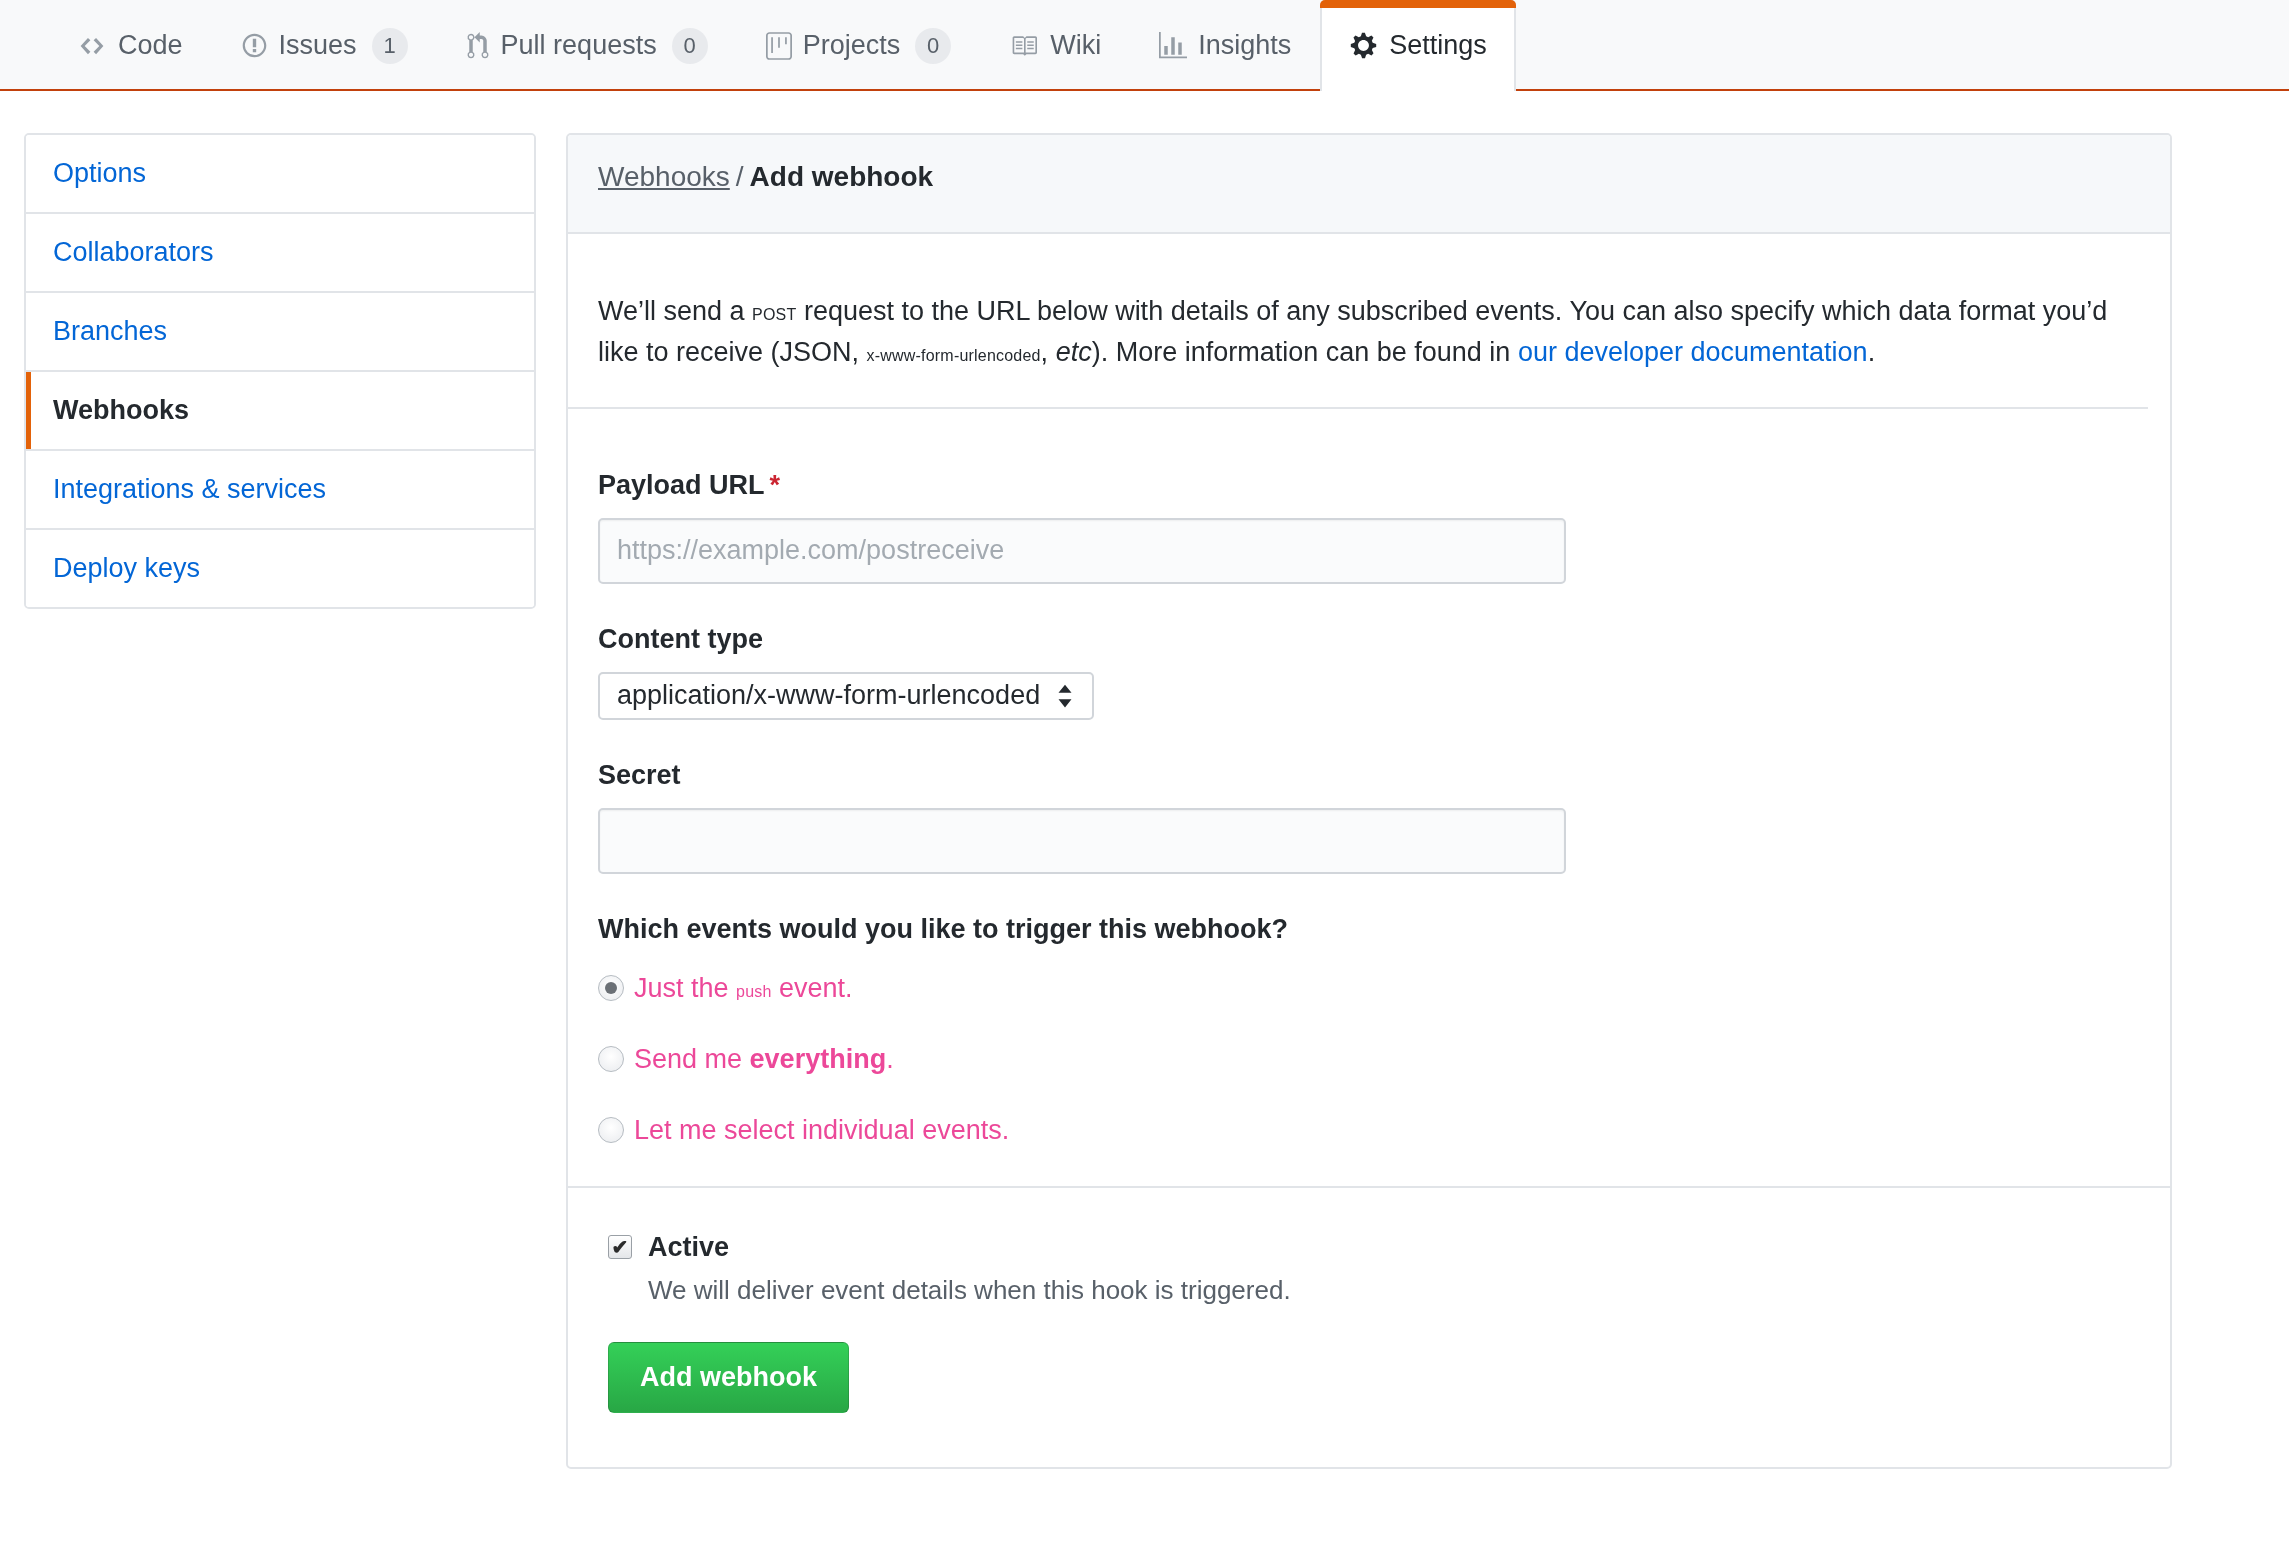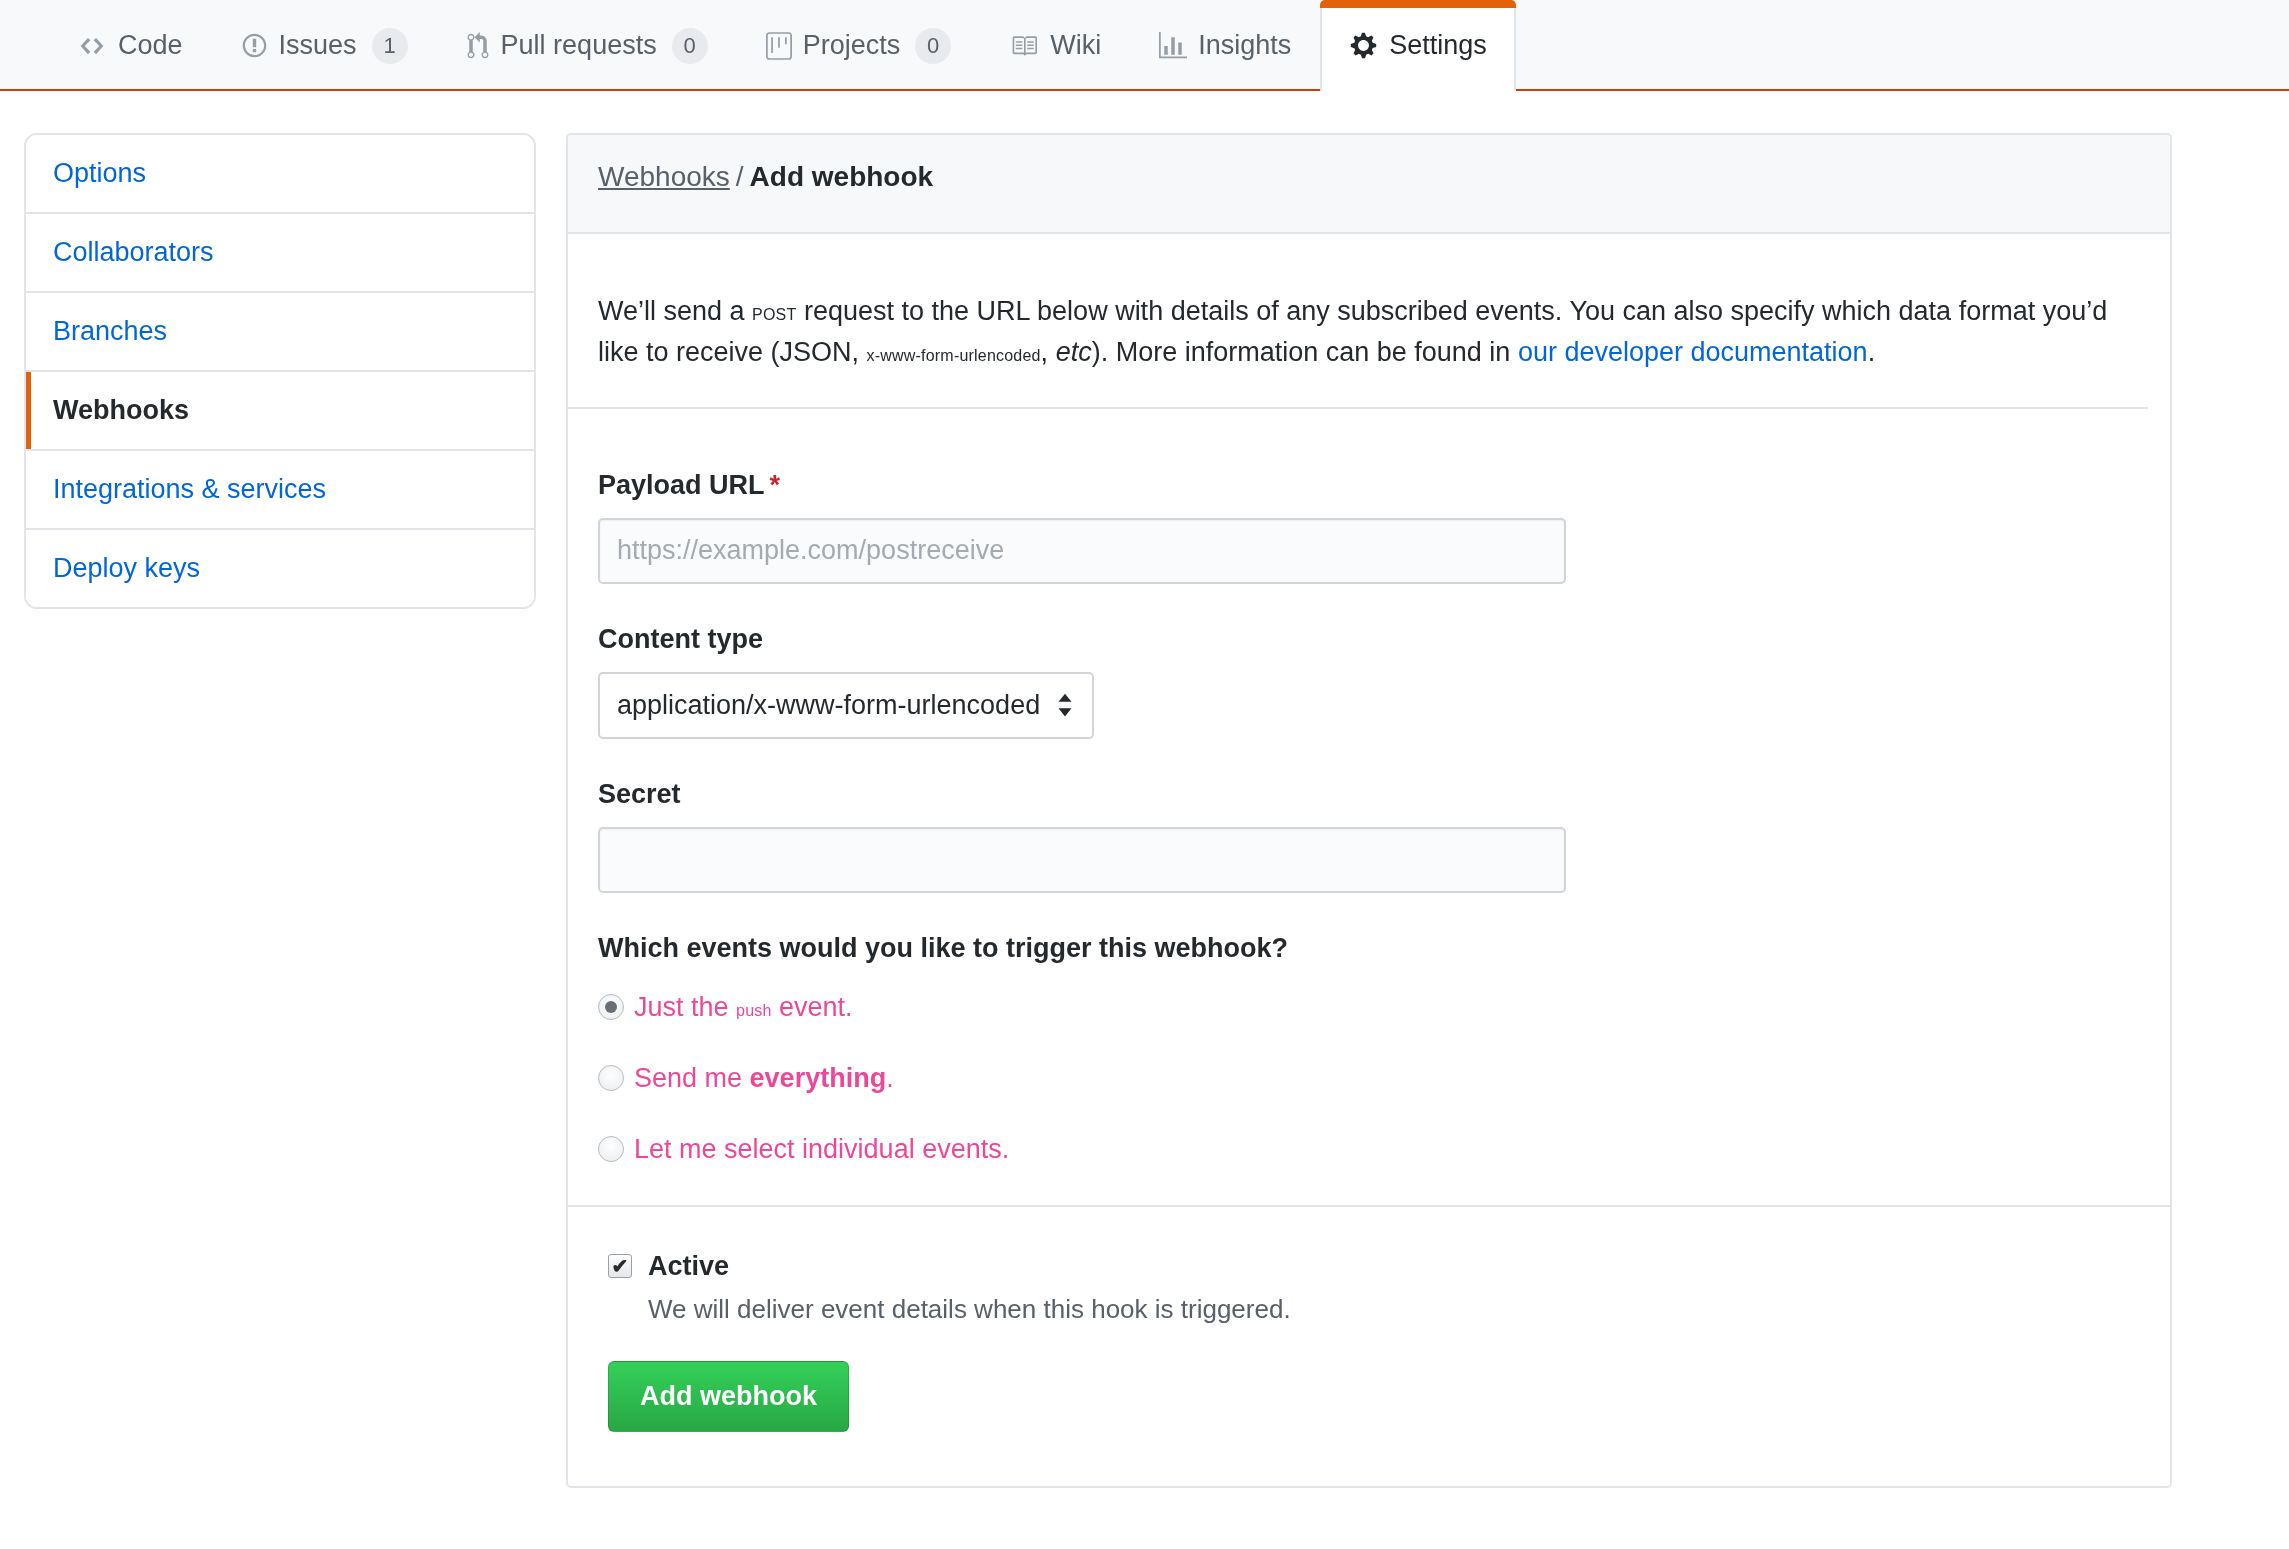--- a/index.html
+++ b/index.html
@@ -75,21 +75,21 @@
     display: flex;
     padding: 42px 0 0 24px;
     gap: 30px;
   }
 
   
   .sidebar {
     width: 512px;
     flex: none;
     border: 2px solid #e1e4e8;
-    border-radius: 13px;
+    border-radius: 5px;
     overflow: hidden;
     background: #fff;
     align-self: flex-start;
   }
   .side-item {
     position: relative;
     display: block;
     padding: 23px 0 23px 27px;
     font-size: 27px;
     color: #0366d6;
@@ -172,21 +172,21 @@
   .field-block { margin-bottom: 40px; }
 
   .select-wrap {
     position: relative;
     display: inline-block;
   }
   .select-box {
     display: flex;
     align-items: center;
     gap: 16px;
-    height: 67px;
+    height: 48px;
     padding: 0 18px 0 17px;
     font-size: 27px;
     color: #24292e;
     background: #ffffff;
     border: 2px solid #d1d5da;
     border-radius: 5px;
   }
   .caret-updown { display: inline-flex; flex-direction: column; line-height: 0; gap: 3px; }
 
   .events-q {

